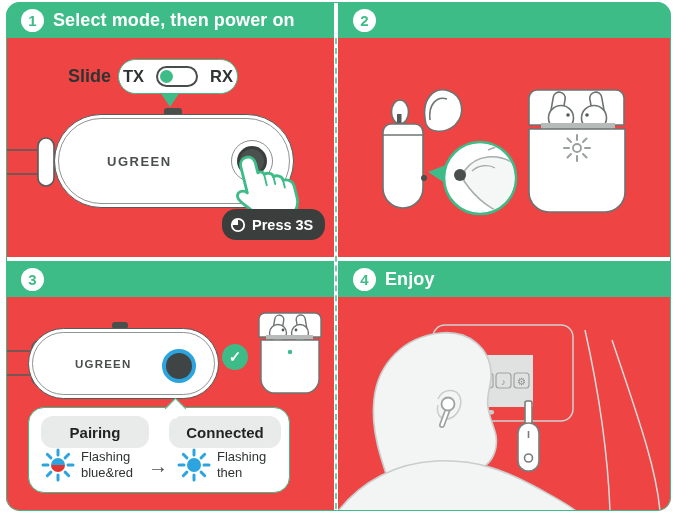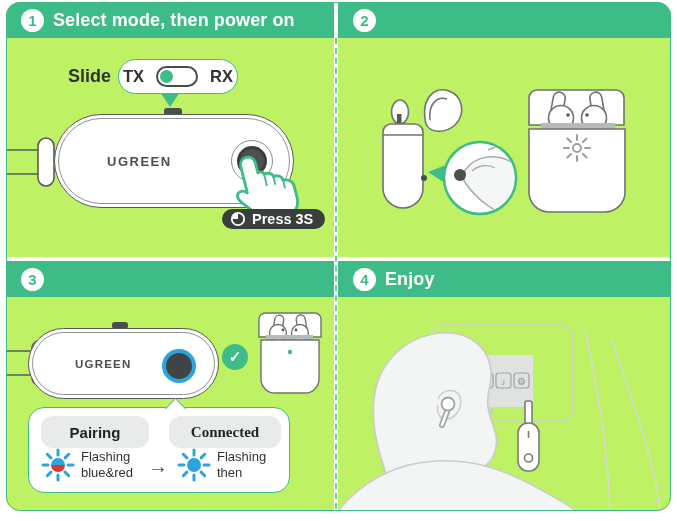--- a/index.html
+++ b/index.html
@@ -18,21 +18,21 @@
   .hdr .num{
     width:23px;height:23px;border-radius:50%;background:#fff;color:#3EBC88;
     font-size:15px;font-weight:bold;display:flex;align-items:center;justify-content:center;flex:0 0 auto;
   }
   .hdr .ttl{font-size:18px;font-weight:bold;letter-spacing:.1px;white-space:nowrap;}
   #hdr1{left:6px;top:2px;width:328px;border-radius:14px 0 0 0;}
   #hdr2{left:338px;top:2px;width:333px;border-radius:0 14px 0 0;}
   #hdr3{left:6px;top:261px;width:328px;}
   #hdr4{left:338px;top:261px;width:333px;}
   
-  .pane{position:absolute;background:#bef264;}
+  .pane{position:absolute;background:#ef4444;}
   #pane1{left:6px;top:38px;width:328px;height:219px;}
   #pane2{left:338px;top:38px;width:333px;height:219px;}
   #pane3{left:6px;top:297px;width:328px;height:214px;border-radius:0 0 0 14px;}
   #pane4{left:338px;top:297px;width:333px;height:214px;border-radius:0 0 14px 0;}
   
   #divider{left:335px;top:38px;height:471px;width:0;border-left:2px dashed #74CBA6;}
   #frame{left:6px;top:2px;width:665px;height:509px;border:1.6px solid #3EBC88;border-radius:14px;box-sizing:border-box;pointer-events:none;z-index:9;}
   
   .slide-lbl{left:62px;top:28px;font-size:18px;font-weight:600;color:#2F3433;}
   .bubble{
@@ -45,21 +45,21 @@
   .toggle .knob{position:absolute;left:1.5px;top:1.5px;width:13px;height:13px;border-radius:50%;background:#3EBC88;}
   .device{position:absolute;background:#fff;border:1.6px solid #565B59;border-radius:999px;text-align:center;}
   .device::before{content:"";position:absolute;inset:3px;border:1.2px solid #8E9492;border-radius:999px;}
   .brand{position:absolute;top:50%;transform:translateY(-50%);color:#4A4F4E;font-weight:bold;font-size:13px;letter-spacing:1.5px;}
   .nub{position:absolute;background:#4A4F4E;border-radius:3px;}
   .recess{position:absolute;border-radius:50%;background:#fff;border:1.5px solid #8A908E;box-sizing:border-box;}
   .pushbtn{position:absolute;border-radius:50%;background:#4C5150;border:3.5px solid #3A3F3E;box-sizing:border-box;}
   .btn-blue{position:absolute;width:34px;height:34px;border-radius:50%;background:#3F4544;border:4.5px solid #2BA4E0;box-sizing:border-box;}
   .hand{position:absolute;z-index:2;transform:rotate(-14deg);}
   .badge{
-    position:absolute;background:#3A3F3E;color:#fff;border-radius:14px;height:20px;
+    position:absolute;background:#3A3F3E;color:#fff;border-radius:14px;height:31px;
     display:flex;align-items:center;gap:6px;padding:0 12px 0 8px;z-index:3;
     font-size:14.5px;font-weight:bold;
   }
   .cable{position:absolute;}
   
   .status-bubble{
     position:absolute;left:22px;top:110px;width:262px;height:86px;background:#fff;
     border:1.6px solid #3EBC88;border-radius:16px;box-sizing:border-box;z-index:2;
   }
   .status-tail{
@@ -209,21 +209,21 @@
     <circle cx="277" cy="33" r="1.4" fill="#555A59"></circle>
     <circle cx="290" cy="33" r="1.4" fill="#555A59"></circle>
     <circle cx="284" cy="55" r="2.2" fill="#3EBC88"></circle>
   </svg>
 
   <div class="status-tail"></div>
   <div class="status-bubble">
     <div class="pill" style="left:12px;width:108px;">
       <span>Pairing</span>
     </div>
-    <div class="pill" style="left:140px;width:112px;font-family:Liberation Serif, serif;">
+    <div class="pill" style="left:140px;width:112px;">
       <span>Connected</span>
     </div>
 
     <svg class="abs" style="left:12px;top:40px;" width="34" height="34" viewBox="0 0 34 34">
       <g stroke="#2BA4E0" stroke-width="3" stroke-linecap="round">
         <path d="M27 17 h5 M7 17 h-5 M17 7 v-5 M17 27 v5 M24.1 9.9 l3.6 -3.6 M9.9 9.9 l-3.6 -3.6 M24.1 24.1 l3.6 3.6 M9.9 24.1 l-3.6 3.6"></path>
       </g>
       <path d="M10 17 A7 7 0 0 1 24 17 Z" fill="#2BA4E0"></path>
       <path d="M10 17 A7 7 0 0 0 24 17 Z" fill="#E23430"></path>
     </svg>

